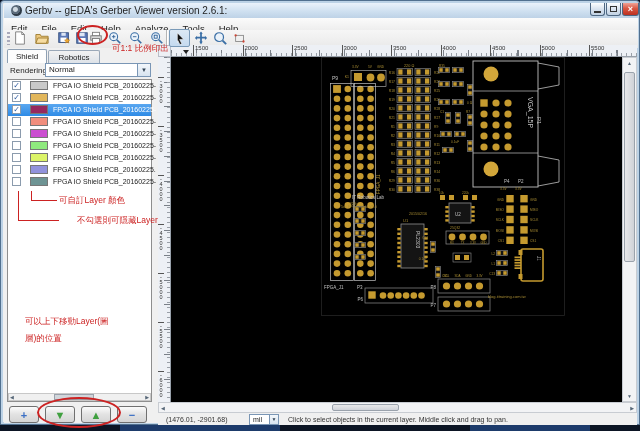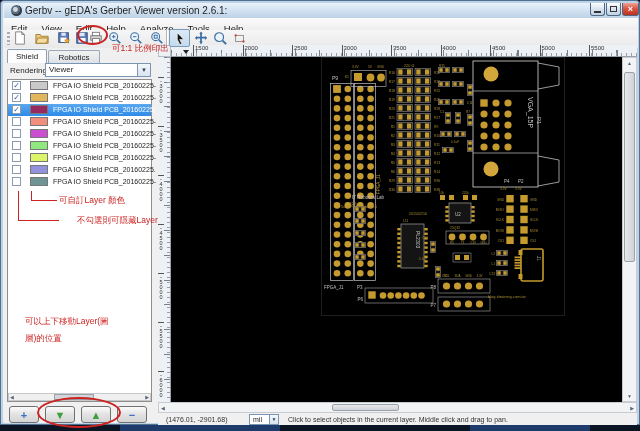--- a/index.html
+++ b/index.html
@@ -126,31 +126,31 @@
           <span class="min-glyph"></span>
         </span>
       <span class="wbtn" id="btn-max">
           <span class="max-glyph"></span>
         </span>
       <span class="wbtn" id="btn-close">
           <span>×</span>
         </span>
     </div>
 
-    <div id="menubar"><span class="menu-item">Edit</span><span class="menu-item">View</span><span class="menu-item">Edit</span><span class="menu-item">Help</span><span class="menu-item">Analyze</span><span class="menu-item">Tools</span><span class="menu-item">Help</span></div>
+    <div id="menubar"><span class="menu-item">Edit</span><span class="menu-item">File</span><span class="menu-item">Edit</span><span class="menu-item">Help</span><span class="menu-item">Analyze</span><span class="menu-item">Tools</span><span class="menu-item">Help</span></div>
     <div id="toolbar"></div>
     <div id="tb-grip"></div>
     <div class="tb-sep"></div>
 
     <div id="panel-bg"></div>
     <div class="tab" id="tab-layers">Shield</div>
     <div class="tab" id="tab-messages">Robotics</div>
     <div id="render-label">Rendering:</div>
     <div id="render-combo">
-      <span>Viewer</span>
+      <span>Normal</span>
       <span class="arrow">▼</span>
     </div>
     <div id="layer-list">
         <div class="layer-row">
           <span class="lcheck">✓</span>
           <span class="lswatch" style="background: rgb(201, 201, 201);"></span>
           <span class="lname">FPGA IO Shield PCB_20160225-</span>
         </div>
         <div class="layer-row">
           <span class="lcheck">✓</span>

